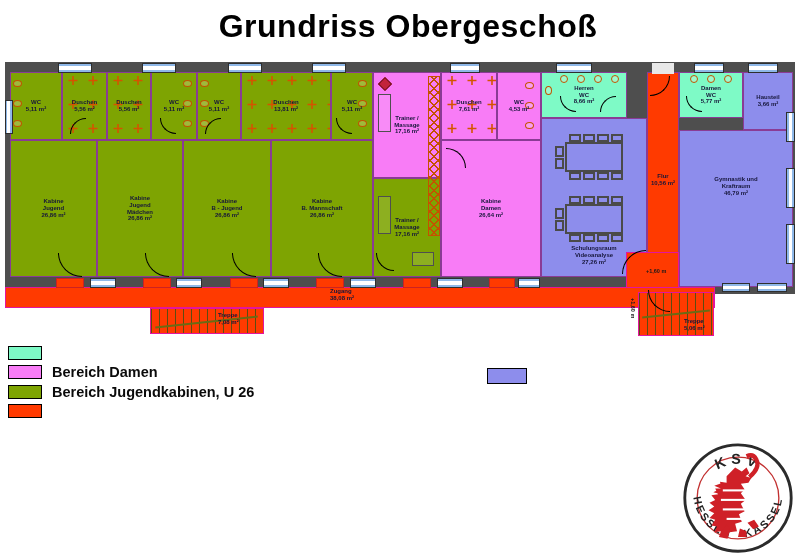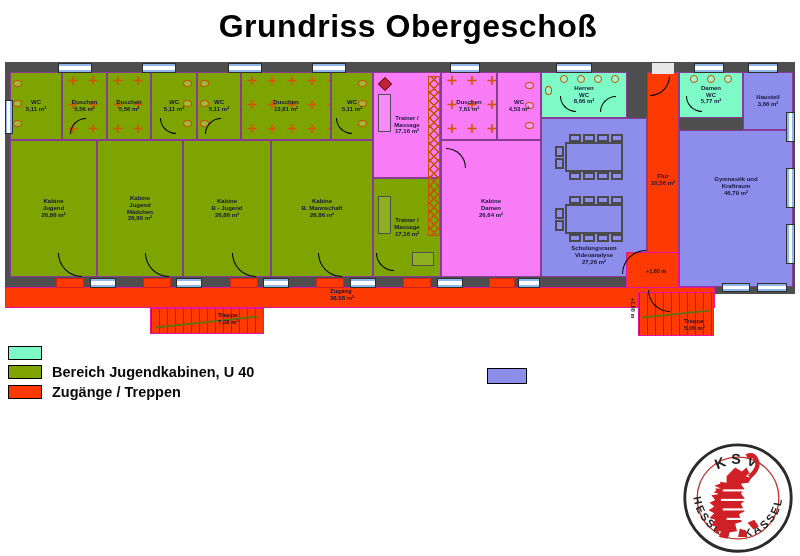--- a/index.html
+++ b/index.html
@@ -302,26 +302,29 @@
         <div class="arc" style="left: 376px; top: 253px; width: 18px; height: 18px; transform: rotate(0deg);"></div>
         <div class="arc" style="left: 648px; top: 290px; width: 22px; height: 22px; transform: rotate(0deg);"></div>
       </div>
 </div>
 
 <div class="legend">
   <div class="lrow">
         <span class="lswatch" style="background: rgb(126, 250, 198);"></span>
       </div>
   <div class="lrow">
+        <span class="lswatch" style="background: rgb(248, 124, 246);"></span>
+        <span class="llabel">Bereich Damen</span>
+      </div>
+  <div class="lrow">
         <span class="lswatch" style="background: rgb(126, 164, 2);"></span>
-        <span class="llabel">Bereich Jugendkabinen, U 40</span>
+        <span class="llabel">Bereich Jugendkabinen, U 26</span>
       </div>
   <div class="lrow">
         <span class="lswatch" style="background: rgb(255, 58, 0);"></span>
-        <span class="llabel">Zugänge / Treppen</span>
       </div>
 </div>
 <div class="legend2">
   <span class="lswatch" id="rswatch" style="background: rgb(141, 141, 236);"></span>
 </div>
 
 <svg class="logo" width="114" height="114" viewBox="0 0 120 120">
   <circle cx="60" cy="60" r="56" fill="#ffffff" stroke="#2b2b2b" stroke-width="3"></circle>
   <circle cx="60" cy="60" r="43" fill="none" stroke="#c23030" stroke-width="1.4"></circle>
   <defs>

